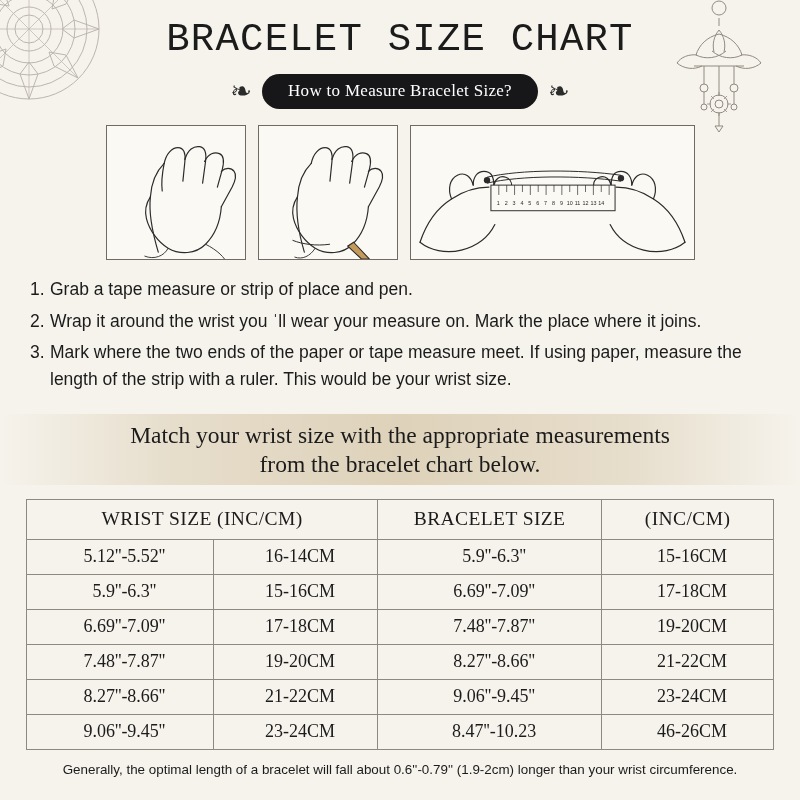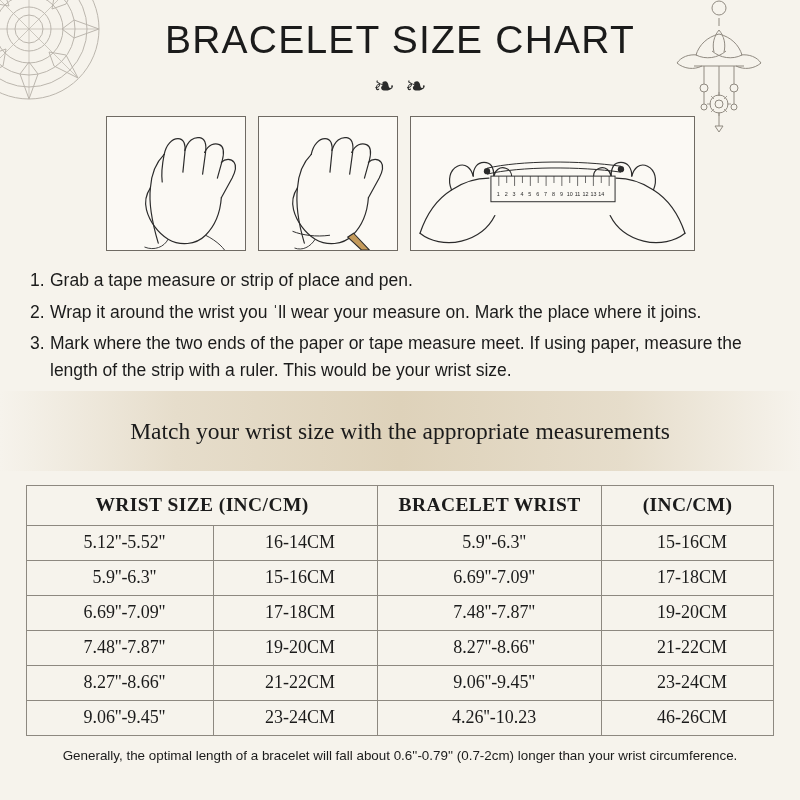--- a/index.html
+++ b/index.html
@@ -43,21 +43,21 @@
     pointer-events: none;
   }
 
   
   .title {
     text-align: center;
     font-size: 39px;
     letter-spacing: 1.2px;
     padding-top: 18px;
     font-weight: 400;
-    font-family: Liberation Sans, sans-serif;
+    font-family: Liberation Mono, monospace;
   }
 
   .subtitle-row {
     display: flex;
     align-items: center;
     justify-content: center;
     margin-top: 12px;
     gap: 10px;
   }
   .pill {
@@ -105,22 +105,22 @@
   .step-num {
     width: 20px;
     flex: none;
   }
   .step-text {
     flex: 1;
   }
 
   
   .banner {
-    margin-top: 8px;
-    height: 80px;
+    margin-top: 22px;
+    height: 71px;
     background: linear-gradient(to right, #f6f3ec 0%, #e6ddcb 22%, #ded2ba 50%, #e6ddcb 78%, #f6f3ec 100%);
     display: flex;
     flex-direction: column;
     align-items: center;
     justify-content: center;
     text-align: center;
   }
   .banner-line {
     font-size: 23.5px;
     line-height: 1.24;
@@ -140,21 +140,20 @@
   th, td {
     border: 1px solid #8d8880;
     text-align: center;
     padding: 6px 2px 7px 11px;
     font-weight: 400;
   }
   thead th {
     font-size: 19.5px;
     letter-spacing: 0.4px;
     padding: 8px 2px 9px 2px;
-    font-weight: bold;
   }
   .col-a { width: 25%; }
   .col-b { width: 22%; }
   .col-c { width: 30%; }
   .col-d { width: 23%; }
 
   
   .footnote {
     margin: 12px 14px 0 14px;
     text-align: center;
@@ -230,20 +229,21 @@
       <circle cx="70" cy="107" r="3"></circle>
       <line x1="55" y1="113" x2="55" y2="126"></line>
       <path d="M51 126 h8 l-4 6 z"></path>
     </g>
   </svg>
 
   <div class="title">BRACELET SIZE CHART</div>
 
   <div class="subtitle-row">
     <span class="flourish">❧</span>
+    <span class="pill">How to Measure Bracelet Size?</span>
     <span class="flourish">❧</span>
   </div>
 
   <div class="illus-row">
 
     <div class="illus small">
       <svg viewBox="0 0 140 135" width="138" height="133">
         <g fill="none" stroke="#2b2b2b" stroke-width="1.2" stroke-linecap="round">
           <path d="M52 128 C46 108 42 90 44 72 C45 58 50 46 58 38"></path>
           <path d="M58 38 C60 28 66 22 72 22 C78 22 80 28 79 36 L77 56"></path>
@@ -355,28 +355,29 @@
       <span class="step-text">Wrap it around the wrist you ˈll wear your measure on. Mark the place where it joins.</span>
     </div>
     <div class="step">
       <span class="step-num">3.</span>
       <span class="step-text">Mark where the two ends of the paper or tape measure meet. If using paper, measure the length of the strip with a ruler. This would be your wrist size.</span>
     </div>
   </div>
 
   <div class="banner">
     <div class="banner-line">Match your wrist size with the appropriate measurements</div>
+    <div class="banner-line">from the bracelet chart below.</div>
   </div>
 
   <div class="table-wrap">
     <table>
       <thead>
         <tr>
           <th class="col-a" colspan="2">WRIST SIZE (INC/CM)</th>
-          <th class="col-c">BRACELET WRIST</th>
+          <th class="col-c">BRACELET SIZE</th>
           <th class="col-d">(INC/CM)</th>
         </tr>
       </thead>
       <tbody>
         <tr>
           <td class="col-a">5.12''-5.52''</td>
           <td class="col-b">16-14CM</td>
           <td class="col-c">5.9''-6.3''</td>
           <td class="col-d">15-16CM</td>
         </tr>
@@ -400,22 +401,22 @@
         </tr>
         <tr>
           <td class="col-a">8.27''-8.66''</td>
           <td class="col-b">21-22CM</td>
           <td class="col-c">9.06''-9.45''</td>
           <td class="col-d">23-24CM</td>
         </tr>
         <tr>
           <td class="col-a">9.06''-9.45''</td>
           <td class="col-b">23-24CM</td>
-          <td class="col-c">4.26''-10.23</td>
+          <td class="col-c">8.47''-10.23</td>
           <td class="col-d">46-26CM</td>
         </tr>
       </tbody>
     </table>
   </div>
 
-  <div class="footnote">Generally, the optimal length of a bracelet will fall about 0.6''-0.79'' (0.7-2cm) longer than your wrist circumference.</div>
+  <div class="footnote">Generally, the optimal length of a bracelet will fall about 0.6''-0.79'' (1.9-2cm) longer than your wrist circumference.</div>
 
 </div>
 
 </body></html>

